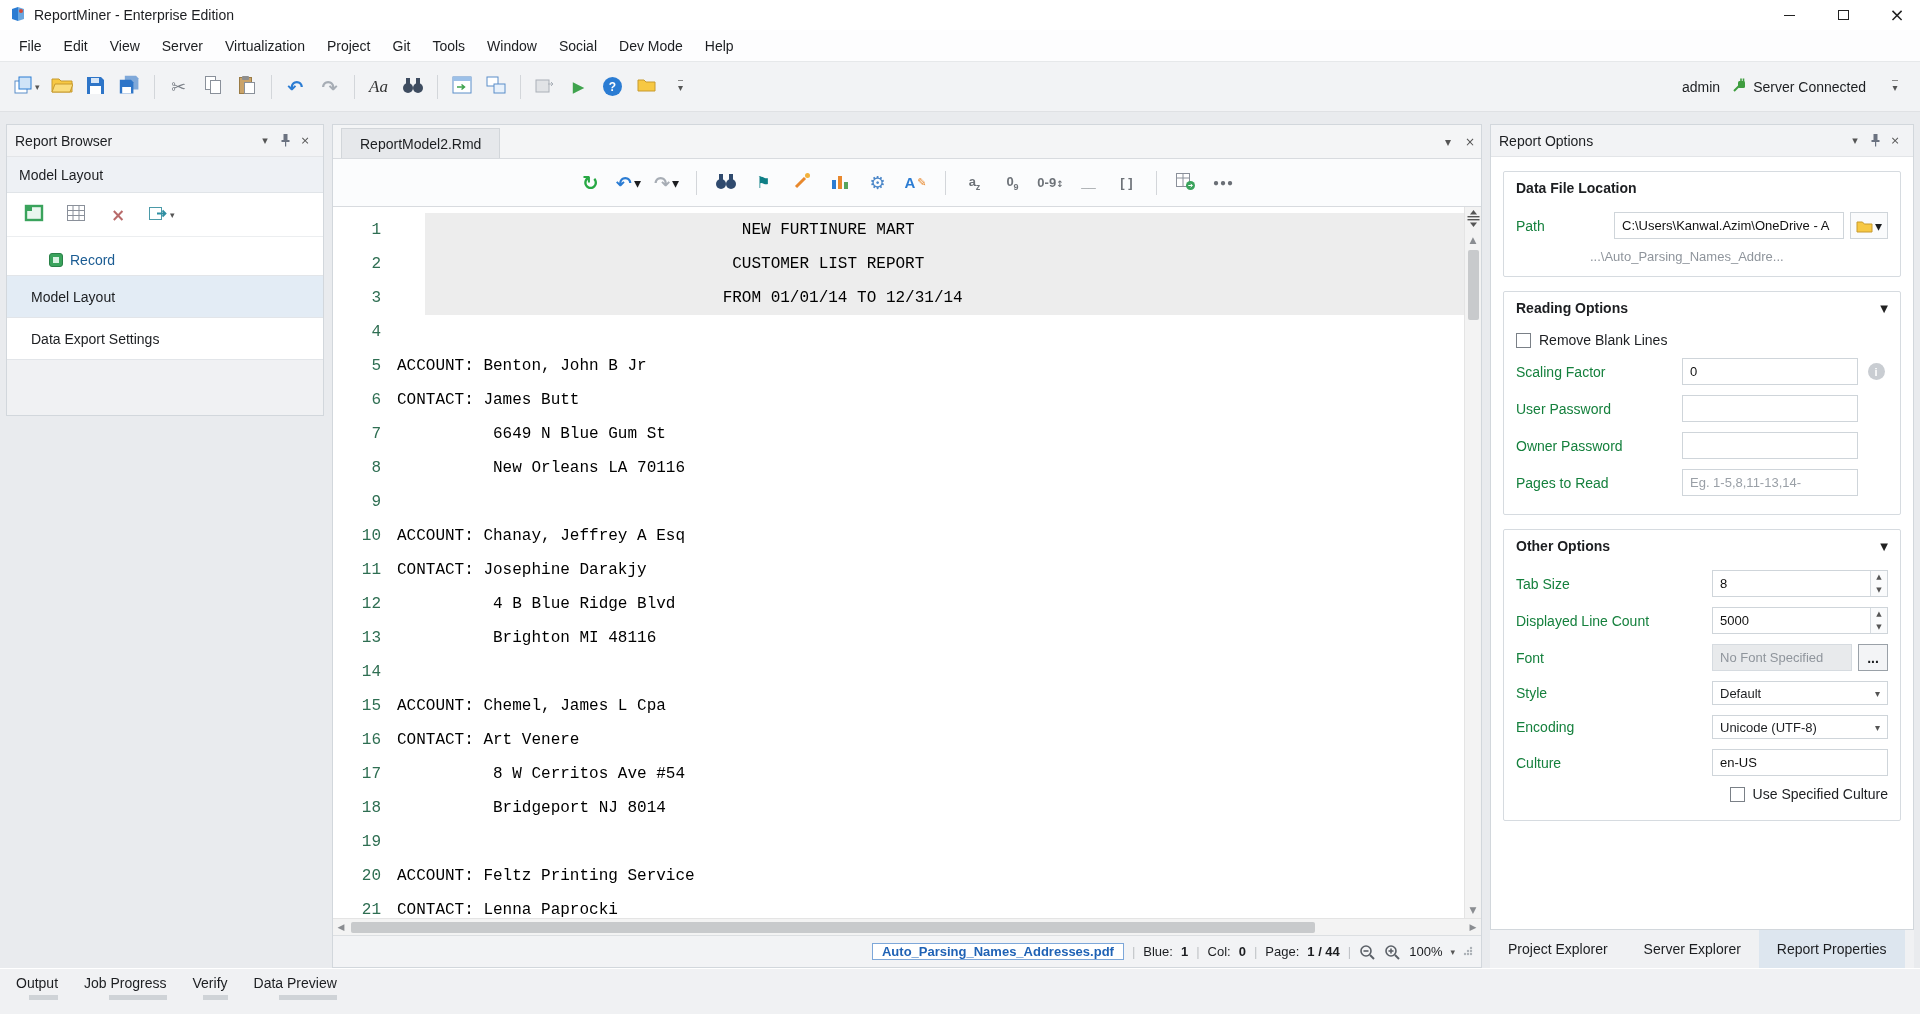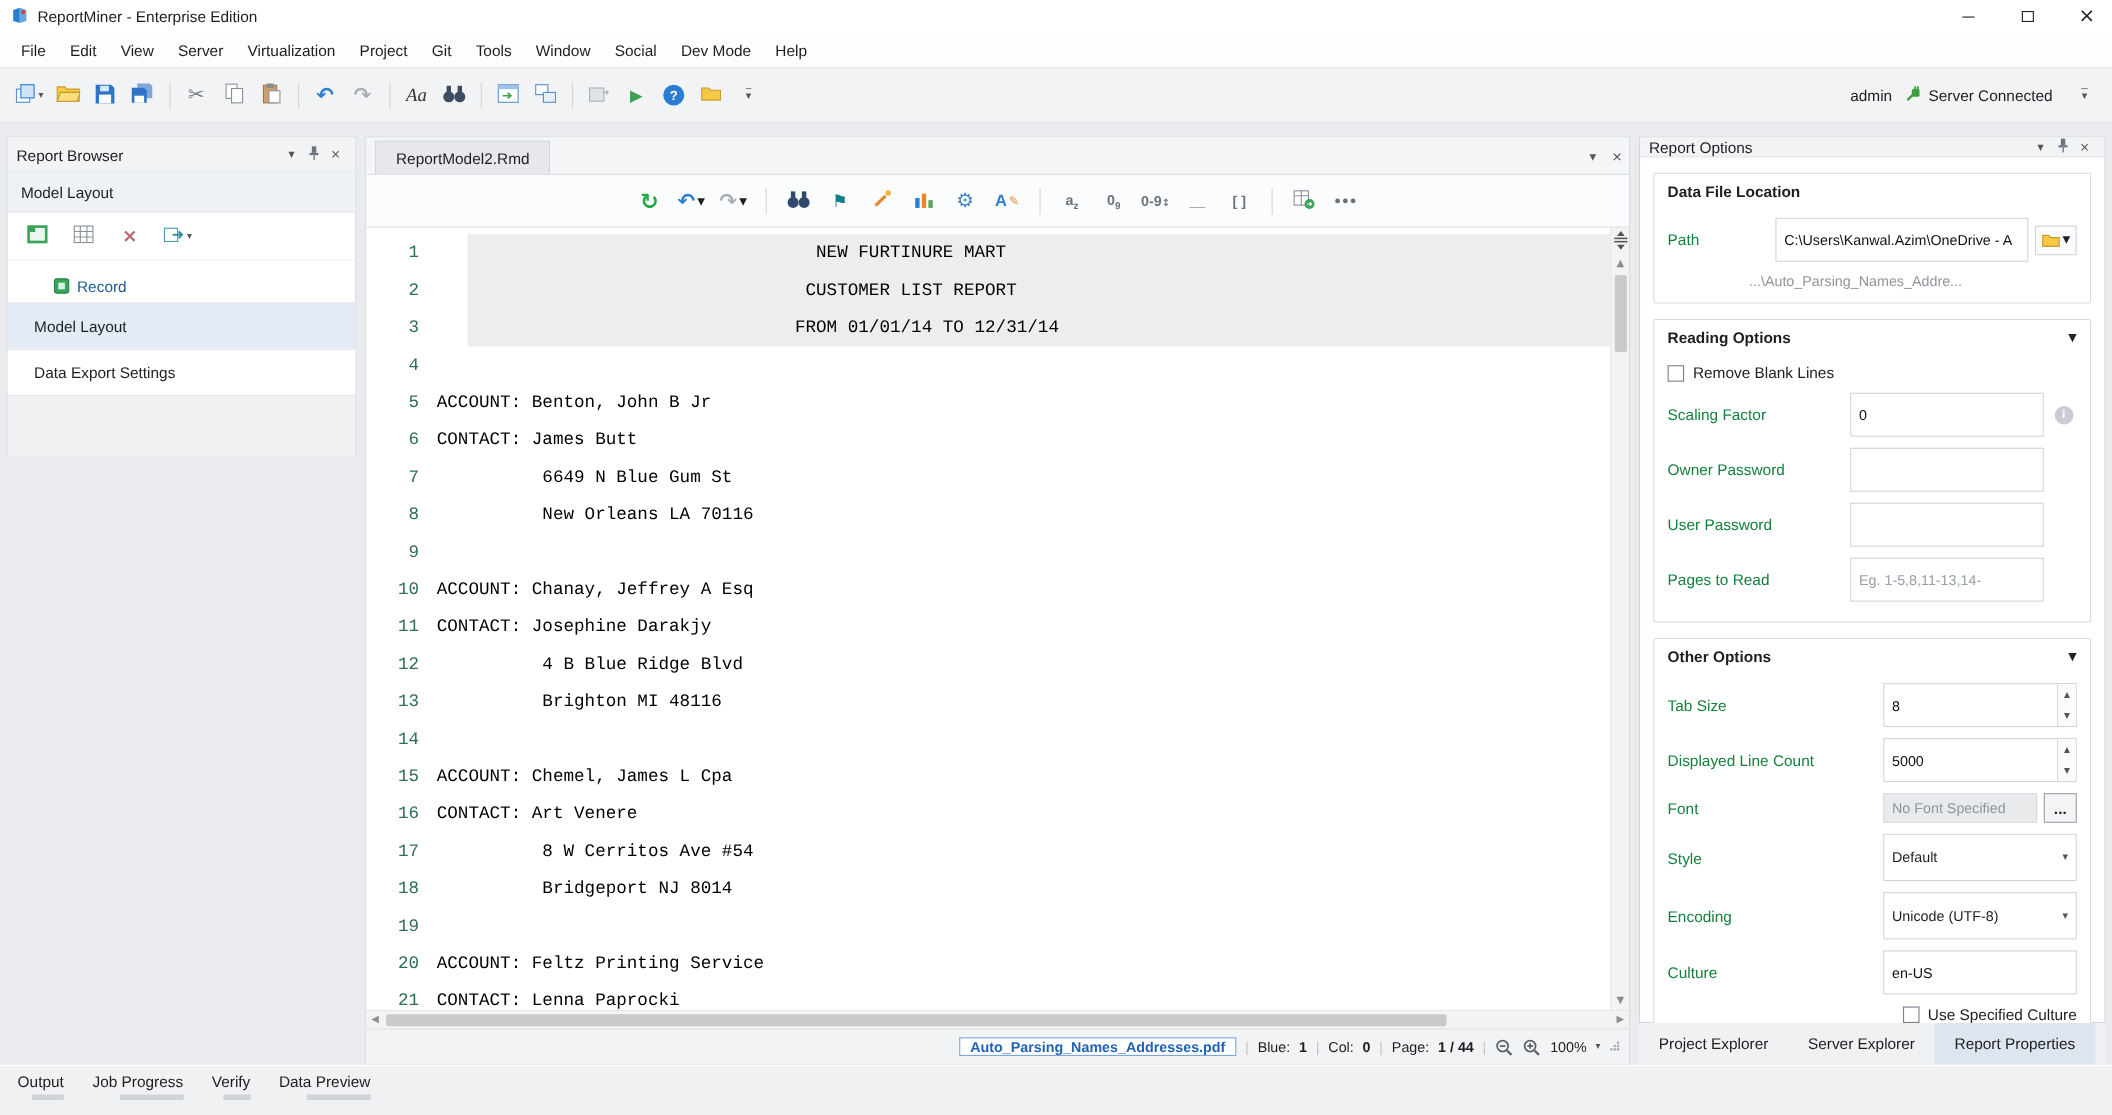--- a/index.html
+++ b/index.html
@@ -106,31 +106,31 @@
 
   
   .rp { width: 424px; flex: 0 0 auto; display: flex; flex-direction: column; }
   .rp .panel-box { flex: 1; }
   .rp-group { margin: 14px 12px 0; border: 1px solid #d6dbe0; border-radius: 2px; background: #fff; padding-bottom: 8px; }
   .rp-group-head { display: flex; align-items: center; padding: 8px 12px 6px; font-weight: bold; }
   .rp-group-head .glyph { margin-left: auto; font-size: 10px; color: #222; }
   .rp-row { display: flex; align-items: center; margin: 10px 12px; }
   .rp-label { flex: 1; color: #15803d; }
   .ctl-slot { display: flex; align-items: center; justify-content: flex-end; gap: 6px; }
-  input.txt { height: 40px; border: 1px solid #cfd5da; padding: 0 7px; font: inherit; font-size: 13px; background: #fff; color: #111; }
+  input.txt { height: 27px; border: 1px solid #cfd5da; padding: 0 7px; font: inherit; font-size: 13px; background: #fff; color: #111; }
   input.txt::placeholder { color: #9aa0a7; }
   .w176 { width: 176px; }
   .info-dot { width: 17px; height: 17px; border-radius: 50%; background: #c9cdd2; color: #fff; font-size: 11px; font-weight: bold; display: flex; align-items: center; justify-content: center; }
   .slot30 { width: 24px; display: flex; justify-content: center; }
   .cb { width: 15px; height: 15px; border: 1px solid #7a8087; background: #fff; display: inline-block; flex: 0 0 auto; }
   .cb-row { display: flex; align-items: center; gap: 8px; margin: 10px 12px; }
   .spinwrap { position: relative; width: 176px; }
   .spinwrap input { width: 100%; padding-right: 22px; }
   .spin { position: absolute; right: 1px; top: 1px; bottom: 1px; width: 17px; border-left: 1px solid #d6dbe0; display: flex; flex-direction: column; align-items: center; justify-content: space-around; font-size: 7px; color: #555; background: #fafbfc; }
-  .dd { width: 176px; height: 43px; border: 1px solid #cfd5da; background: #fff; display: flex; align-items: center; padding: 0 7px; font-size: 13px; }
+  .dd { width: 176px; height: 24px; border: 1px solid #cfd5da; background: #fff; display: flex; align-items: center; padding: 0 7px; font-size: 13px; }
   .dd .glyph { margin-left: auto; font-size: 10px; color: #555; }
   .font-box { width: 140px; height: 27px; background: #e8eaec; color: #8f959c; border: 1px solid #d6dbe0; display: flex; align-items: center; padding: 0 7px; font-size: 13px; }
   .dots-btn { width: 30px; height: 27px; border: 1px solid #9aa1a8; background: #f3f4f6; display: flex; align-items: center; justify-content: center; font-weight: bold; }
   .path-input { width: 230px; }
   .folder-btn { width: 38px; height: 27px; border: 1px solid #cfd5da; background: #fafbfc; display: flex; align-items: center; justify-content: center; gap: 2px; }
   .path-sub { color: #8f959c; font-size: 13px; margin: 2px 12px 4px 86px; }
   .rp-content-spring { flex: 1; }
   .rp-tabs { height: 38px; display: flex; align-items: stretch; background: #f0f1f3; flex: 0 0 auto; }
   .rp-tab { padding: 0 18px; display: flex; align-items: center; }
   .rp-tab.active { background: #dde6ef; }
@@ -628,28 +628,28 @@
         <div class="rp-row">
           <span class="rp-label">Scaling Factor</span>
           <span class="ctl-slot">
             <input class="txt w176" value="0" style="">
             <span class="slot30">
                 <span class="info-dot">i</span>
               </span>
           </span>
         </div>
         <div class="rp-row">
-          <span class="rp-label">Owner Password</span>
+          <span class="rp-label">User Password</span>
           <span class="ctl-slot">
             <input class="txt w176" style="">
             <span class="slot30"></span>
           </span>
         </div>
         <div class="rp-row">
-          <span class="rp-label">User Password</span>
+          <span class="rp-label">Owner Password</span>
           <span class="ctl-slot">
             <input class="txt w176" style="">
             <span class="slot30"></span>
           </span>
         </div>
         <div class="rp-row">
           <span class="rp-label">Pages to Read</span>
           <span class="ctl-slot">
             <input class="txt w176" placeholder="Eg. 1-5,8,11-13,14-" style="">
             <span class="slot30"></span>

